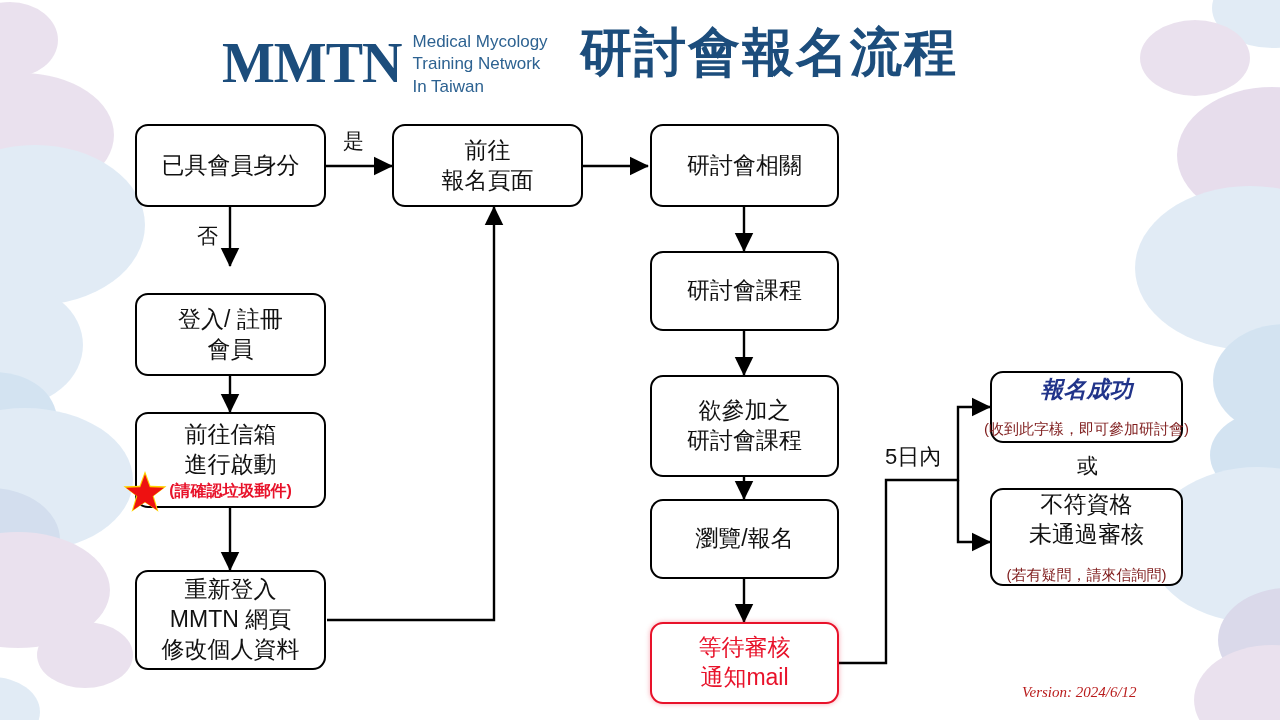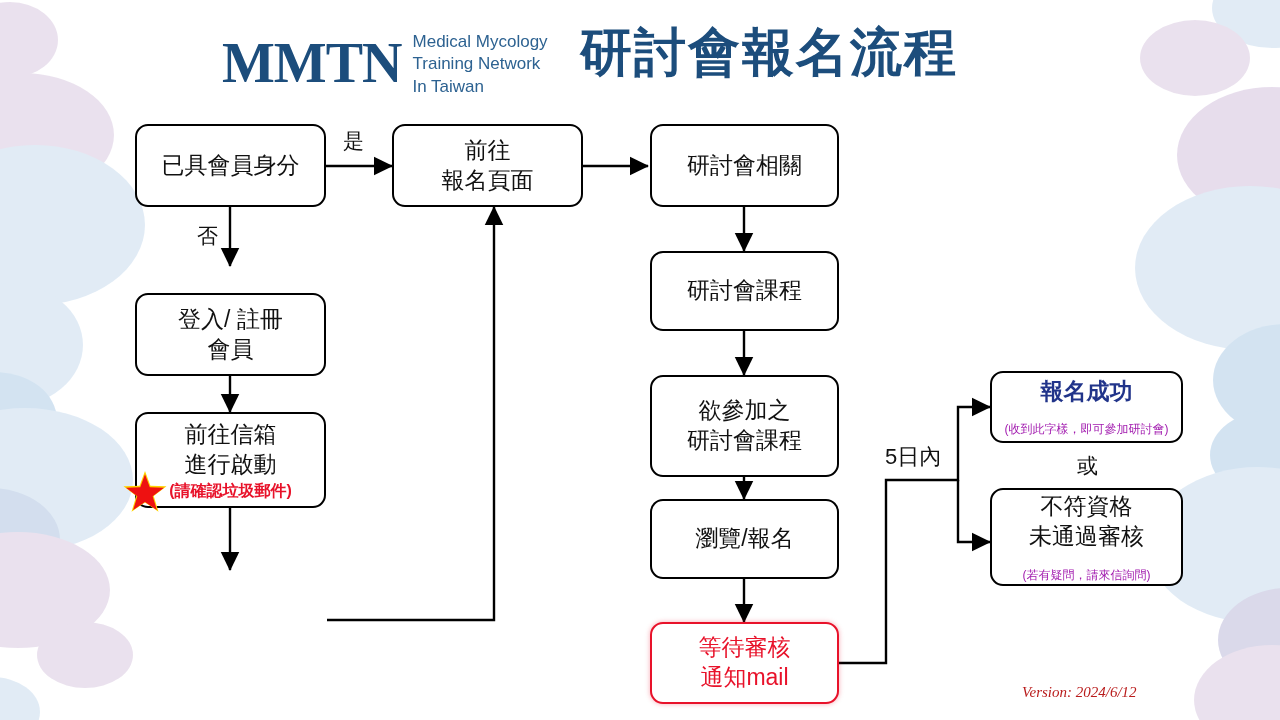--- a/index.html
+++ b/index.html
@@ -41,24 +41,24 @@
     text-align:center;color:#111111;
   }
   .node .ln{font-size:23px;line-height:1.30;white-space:nowrap;}
   .node.redbox{border-color:#e8122a;box-shadow:0 0 5px rgba(232,18,42,.35);}
   .node.redbox .ln{color:#e8122a;}
   .note-red{
     font-size:16px;font-weight:bold;color:#e8122a;line-height:1.2;
     white-space:nowrap;margin-top:1px;
   }
   .note-sm{
-    font-size:12px;color:#a21caf;line-height:1.2;white-space:nowrap;margin-top:16px;
+    font-size:15px;color:#7f1d1d;line-height:1.2;white-space:nowrap;margin-top:16px;
   }
   .ln-blue{
-    font-size:23px;font-weight:bold;color:#21348a;line-height:1.2;white-space:nowrap;
+    font-size:23px;font-weight:bold;color:#21348a;line-height:1.2;white-space:nowrap;font-style:italic;
   }
 
   
   .edge-label{
     position:absolute;z-index:3;font-size:21px;color:#111;
     white-space:nowrap;line-height:1;
   }
 
   
   .star{position:absolute;z-index:4;width:46px;height:44px;}
@@ -166,20 +166,25 @@
     <div class="ln">前往信箱</div>
     <div class="ln">進行啟動</div>
     <div class="note-red">(請確認垃圾郵件)</div>
   </div>
 
   <svg class="star" style="left:122px;top:470px;" viewBox="0 0 100 96" xmlns="http://www.w3.org/2000/svg">
     <polygon points="50,2 61.8,34.6 97,35.5 69,56.8 79.4,91 50,70.8 20.6,91 31,56.8 3,35.5 38.2,34.6" fill="#ffd400"></polygon>
     <polygon points="50,9 60.5,37.8 91.5,38.6 66.8,57.4 76,87.5 50,69.7 24,87.5 33.2,57.4 8.5,38.6 39.5,37.8" fill="#ee1111"></polygon>
   </svg>
 
+  <div class="node" style="left:135px;top:570px;width:191px;height:100px;">
+    <div class="ln">重新登入</div>
+    <div class="ln">MMTN 網頁</div>
+    <div class="ln">修改個人資料</div>
+  </div>
 
   <div class="node" style="left:392px;top:124px;width:191px;height:83px;">
     <div class="ln">前往</div>
     <div class="ln">報名頁面</div>
   </div>
 
   <div class="node" style="left:650px;top:124px;width:189px;height:83px;">
     <div class="ln">研討會相關</div>
   </div>
 

